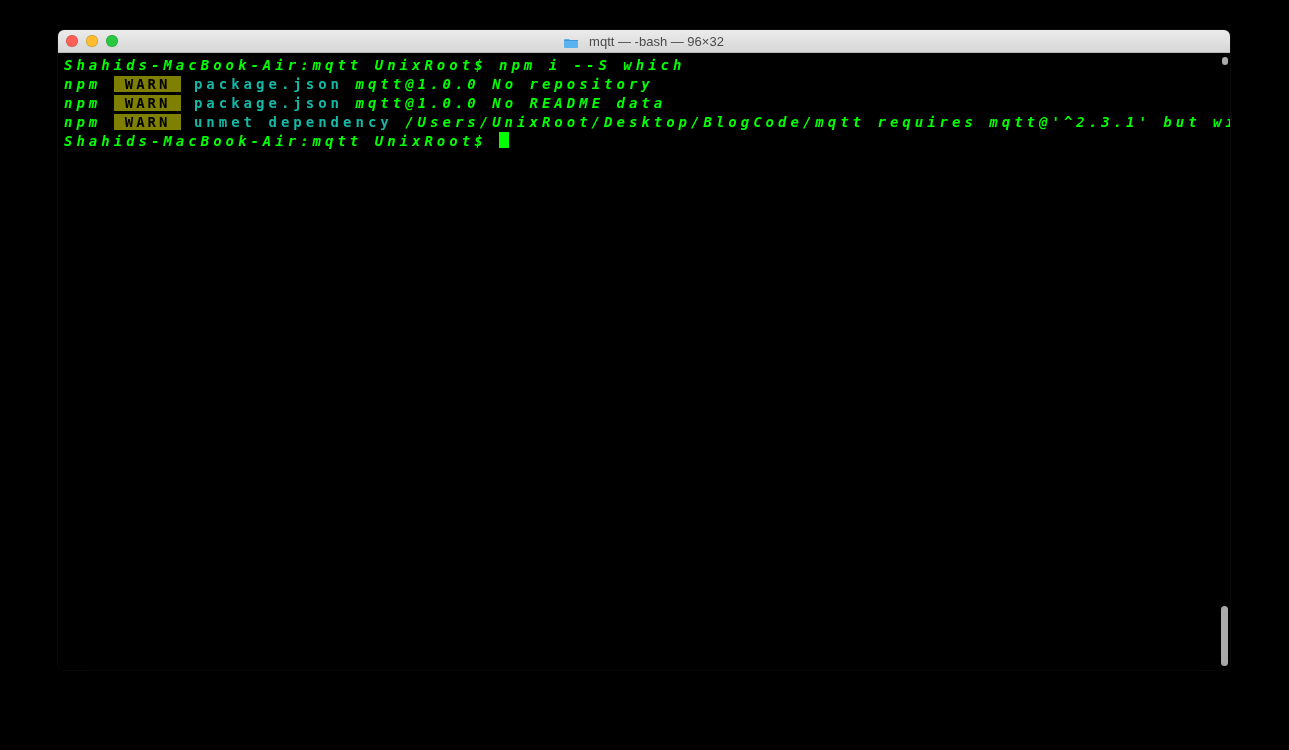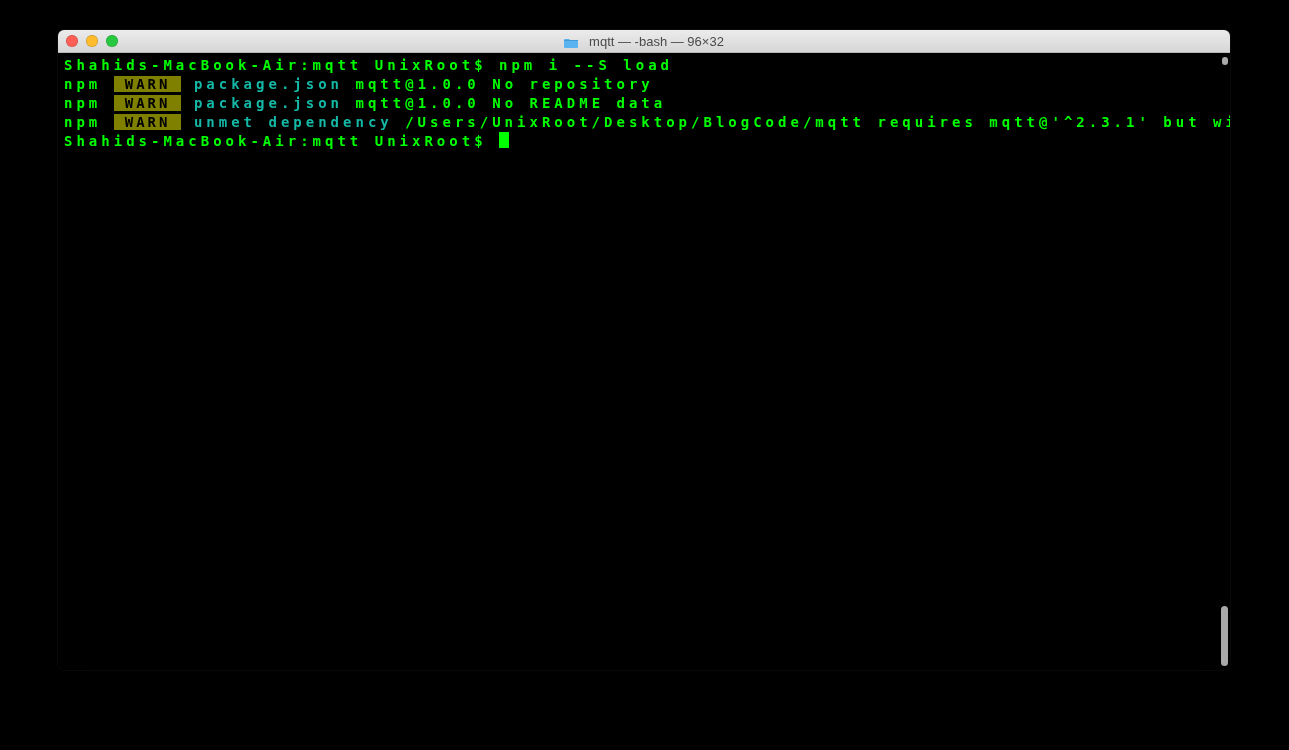--- a/index.html
+++ b/index.html
@@ -96,21 +96,21 @@
   .scroll-thumb {
     position: absolute;
     bottom: 0;
     right: 0;
     width: 7px;
     height: 60px;
     background: #a9a9a9;
     border-radius: 4px;
   }
   .line { white-space: pre; }
-  .green { color: #00ff00; }
+  .green { color: #00ff00; font-style: italic; }
   .magenta { color: #14b8a6; }
   .warn {
     color: #000;
     background: #808000;
     letter-spacing: 3px;
     padding: 0 11px;
   }
   .cursor {
     display: inline-block;
     width: 10px;
@@ -135,21 +135,21 @@
         <svg viewBox="0 0 14 11" width="14" height="11">
           <path d="M1 2 h4 l1 1 h7 a1 1 0 0 1 1 1 v6 a1 1 0 0 1 -1 1 H1 a1 1 0 0 1 -1 -1 V3 a1 1 0 0 1 1 -1 z" fill="#59b3ef"></path>
           <path d="M0 3 h14 v1 H0 z" fill="#4298d8"></path>
         </svg>
       </span>
       <span>mqtt — -bash — 96×32</span>
     </div>
   </div>
 
   <div class="term-body">
-    <div class="line"><span class="green">Shahids-MacBook-Air:mqtt UnixRoot$ </span><span class="green">npm i --S load</span></div>
+    <div class="line"><span class="green">Shahids-MacBook-Air:mqtt UnixRoot$ </span><span class="green">npm i --S which</span></div>
 
     <div class="line"><span class="green">npm</span> <span class="warn">WARN</span> <span class="magenta">package.json</span> <span class="green">mqtt@1.0.0 No repository</span></div>
 
 
     <div class="line"><span class="green">npm</span> <span class="warn">WARN</span> <span class="magenta">package.json</span> <span class="green">mqtt@1.0.0 No README data</span></div>
 
 
     <div class="line"><span class="green">npm</span> <span class="warn">WARN</span> <span class="magenta">unmet dependency</span> <span class="green">/Users/UnixRoot/Desktop/BlogCode/mqtt requires mqtt@'^2.3.1' but will load</span></div>
 
 

